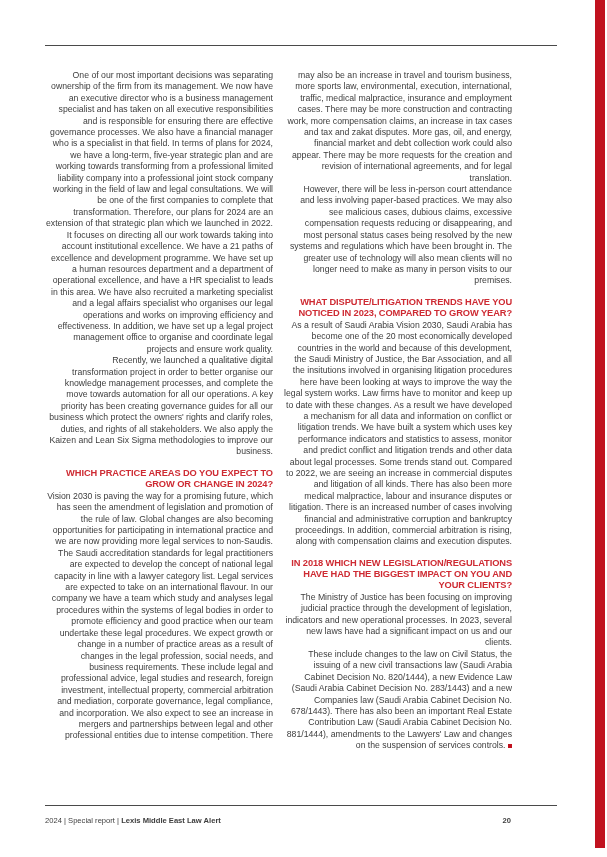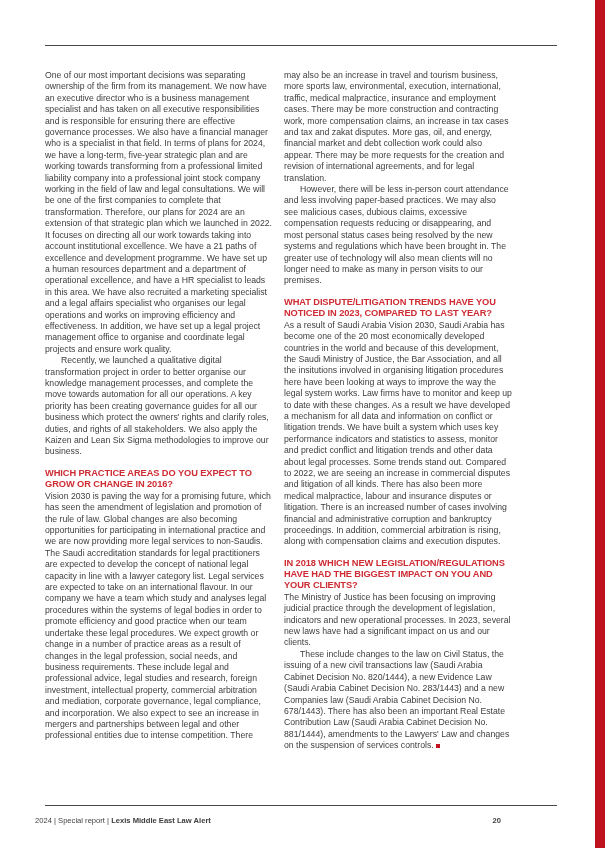--- a/index.html
+++ b/index.html
@@ -25,41 +25,41 @@
   .columns{
     position:absolute;
     left:45px;top:70px;width:467px;
     display:flex;gap:11px;
   }
   .col{
     width:228px;
     color:#3d3d3d;
     font-size:8.7px;
     line-height:11.4px;
-    text-align:left;
+    text-align:right;
   }
   .col p{margin:0;}
   .col p.indent{text-indent:16px;}
   .q-heading{
     margin:10px 0 1px 0;
     color:#CE2B33;
     font-weight:bold;
     font-size:9.3px;
     line-height:11px;
     letter-spacing:-0.1px;
   }
   .end-square{
     display:inline-block;
     width:4.5px;height:4.5px;
     background:#C1121F;
     margin-left:2px;
   }
   .footer{
     position:absolute;
-    left:35px;top:816px;width:512px;
+    left:45px;top:816px;width:512px;
     font-size:7.6px;
     color:#3d3d3d;
     display:flex;
     justify-content:space-between;
     align-items:baseline;
   }
   .footer .bold{font-weight:bold;}
   .page-number{font-weight:bold;padding-right:46px;}
 </style>
 </head>
@@ -69,28 +69,28 @@
 
   <div class="side-strip"></div>
 
   <div class="rule rule-top"></div>
 
   <div class="columns">
 
     <div class="col">
       <p>One of our most important decisions was separating ownership of the firm from its management. We now have an executive director who is a business management specialist and has taken on all executive responsibilities and is responsible for ensuring there are effective governance processes. We also have a financial manager who is a specialist in that field. In terms of plans for 2024, we have a long-term, five-year strategic plan and are working towards transforming from a professional limited liability company into a professional joint stock company working in the field of law and legal consultations. We will be one of the first companies to complete that transformation. Therefore, our plans for 2024 are an extension of that strategic plan which we launched in 2022. It focuses on directing all our work towards taking into account institutional excellence. We have a 21 paths of excellence and development programme. We have set up a human resources department and a department of operational excellence, and have a HR specialist to leads in this area. We have also recruited a marketing specialist and a legal affairs specialist who organises our legal operations and works on improving efficiency and effectiveness. In addition, we have set up a legal project management office to organise and coordinate legal projects and ensure work quality.</p>
       <p class="indent">Recently, we launched a qualitative digital transformation project in order to better organise our knowledge management processes, and complete the move towards automation for all our operations. A key priority has been creating governance guides for all our business which protect the owners' rights and clarify roles, duties, and rights of all stakeholders. We also apply the Kaizen and Lean Six Sigma methodologies to improve our business.</p>
-      <h3 class="q-heading">WHICH PRACTICE AREAS DO YOU EXPECT TO GROW OR CHANGE IN 2016?</h3>
+      <h3 class="q-heading">WHICH PRACTICE AREAS DO YOU EXPECT TO GROW OR CHANGE IN 2024?</h3>
       <p>Vision 2030 is paving the way for a promising future, which has seen the amendment of legislation and promotion of the rule of law. Global changes are also becoming opportunities for participating in international practice and we are now providing more legal services to non-Saudis. The Saudi accreditation standards for legal practitioners are expected to develop the concept of national legal capacity in line with a lawyer category list. Legal services are expected to take on an international flavour. In our company we have a team which study and analyses legal procedures within the systems of legal bodies in order to promote efficiency and good practice when our team undertake these legal procedures. We expect growth or change in a number of practice areas as a result of changes in the legal profession, social needs, and business requirements. These include legal and professional advice, legal studies and research, foreign investment, intellectual property, commercial arbitration and mediation, corporate governance, legal compliance, and incorporation. We also expect to see an increase in mergers and partnerships between legal and other professional entities due to intense competition. There</p>
     </div>
 
     <div class="col">
       <p>may also be an increase in travel and tourism business, more sports law, environmental, execution, international, traffic, medical malpractice, insurance and employment cases. There may be more construction and contracting work, more compensation claims, an increase in tax cases and tax and zakat disputes. More gas, oil, and energy, financial market and debt collection work could also appear. There may be more requests for the creation and revision of international agreements, and for legal translation.</p>
       <p class="indent">However, there will be less in-person court attendance and less involving paper-based practices. We may also see malicious cases, dubious claims, excessive compensation requests reducing or disappearing, and most personal status cases being resolved by the new systems and regulations which have been brought in. The greater use of technology will also mean clients will no longer need to make as many in person visits to our premises.</p>
-      <h3 class="q-heading">WHAT DISPUTE/LITIGATION TRENDS HAVE YOU NOTICED IN 2023, COMPARED TO LAST YEAR?</h3>
+      <h3 class="q-heading">WHAT DISPUTE/LITIGATION TRENDS HAVE YOU NOTICED IN 2023, COMPARED TO GROW YEAR?</h3>
       <p>As a result of Saudi Arabia Vision 2030, Saudi Arabia has become one of the 20 most economically developed countries in the world and because of this development, the Saudi Ministry of Justice, the Bar Association, and all the insitutions involved in organising litigation procedures here have been looking at ways to improve the way the legal system works. Law firms have to monitor and keep up to date with these changes. As a result we have developed a mechanism for all data and information on conflict or litigation trends. We have built a system which uses key performance indicators and statistics to assess, monitor and predict conflict and litigation trends and other data about legal processes. Some trends stand out. Compared to 2022, we are seeing an increase in commercial disputes and litigation of all kinds. There has also been more medical malpractice, labour and insurance disputes or litigation. There is an increased number of cases involving financial and administrative corruption and bankruptcy proceedings. In addition, commercial arbitration is rising, along with compensation claims and execution disputes.</p>
       <h3 class="q-heading">IN 2018 WHICH NEW LEGISLATION/REGULATIONS HAVE HAD THE BIGGEST IMPACT ON YOU AND YOUR CLIENTS?</h3>
       <p>The Ministry of Justice has been focusing on improving judicial practice through the development of legislation, indicators and new operational processes. In 2023, several new laws have had a significant impact on us and our clients.</p>
       <p class="indent"><span>These include changes to the law on Civil Status, the issuing of a new civil transactions law (Saudi Arabia Cabinet Decision No. 820/1444), a new Evidence Law (Saudi Arabia Cabinet Decision No. 283/1443) and a new Companies law (Saudi Arabia Cabinet Decision No. 678/1443). There has also been an important Real Estate Contribution Law (Saudi Arabia Cabinet Decision No. 881/1444), amendments to the Lawyers' Law and changes on the suspension of services controls.</span><span class="end-square"></span></p>
     </div>
 
   </div>
 
   <div class="rule rule-footer"></div>
 

